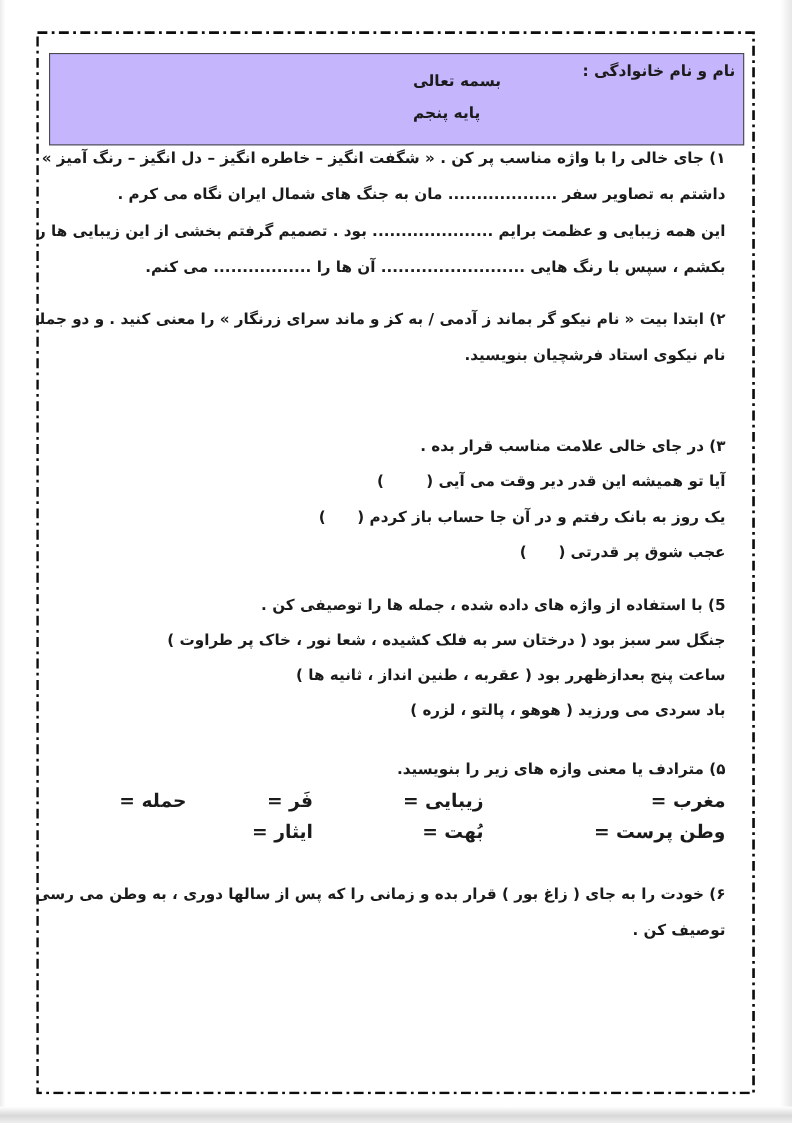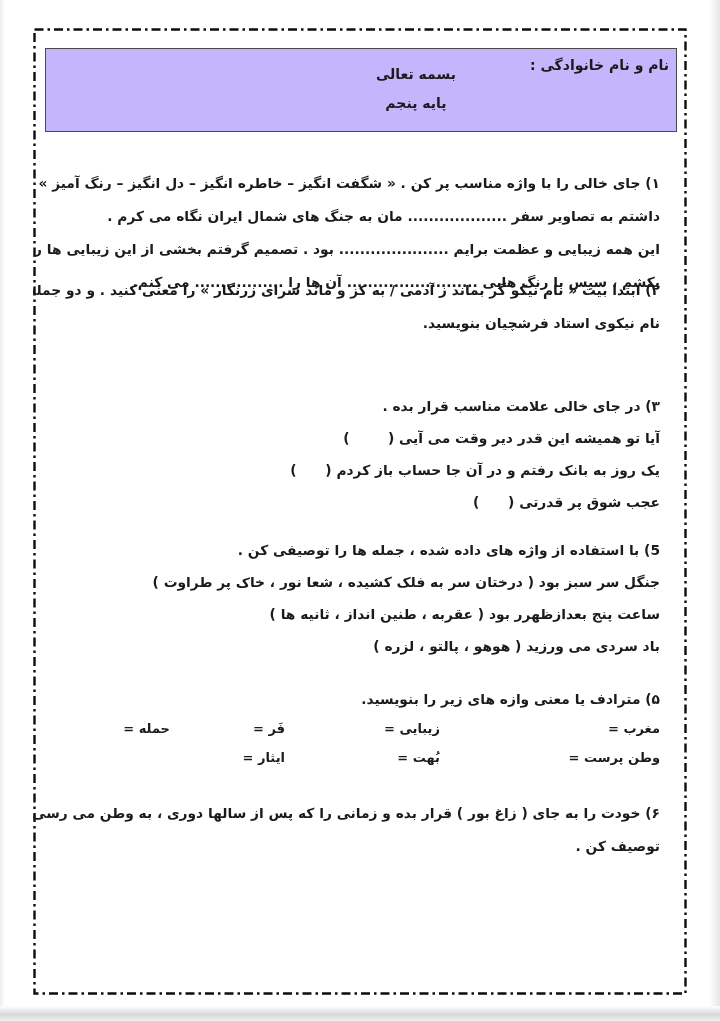--- a/index.html
+++ b/index.html
@@ -10,32 +10,32 @@
   .edge-right { position:absolute; right:0; top:0; width:11px; height:100%; background:linear-gradient(to left,#e7e7e7,#ffffff); }
   .edge-bottom { position:absolute; left:0; bottom:0; width:100%; height:15px;
     background:linear-gradient(to bottom,#ffffff 0%,#d8d8d8 55%,#efefef 100%); }
 
   .page { position:absolute; left:33px; top:28px; width:654px; height:967px; overflow:hidden; direction:rtl; }
   .border-svg { position:absolute; left:0; top:0; }
 
   .header-box { position:absolute; top:20px; right:10px; left:12px; height:84px;
     border:1px solid #4a4a4a; background:#c4b5fd; }
   .name-label { position:absolute; top:8px; right:7px; font-size:14px; font-weight:700; }
-  .header-center { position:absolute; top:11px; right:220px; text-align:center;
+  .header-center { position:absolute; top:11px; right:220px; text-align:left;
     font-size:14px; font-weight:700; line-height:29px; }
 
   .q { position:absolute; right:27px; left:27px; }
   .line { display:block; font-size:13.8px; font-weight:700; line-height:33px;
     white-space:nowrap; text-align:right; letter-spacing:0; }
   .q3 .line, .q4 .line { line-height:32px; }
 
   .word-grid { display:grid; grid-template-columns:220px 155px 115px 110px; direction:rtl; }
-  .word-grid .cell { font-size:13px; font-weight:700; line-height:29px; text-align:right; white-space:nowrap; }
+  .word-grid .cell { font-size:17px; font-weight:700; line-height:29px; text-align:right; white-space:nowrap; }
 
-  #q1 { top:100px;margin-top:39px; } #q2 { top:246px; } #q3 { top:362px; }
+  #q1 { top:100px; } #q2 { top:246px; } #q3 { top:362px; }
   #q4 { top:506px; } #q5 { top:656px; } #q6 { top:769px; }
   #q5 .heading { line-height:30px; }
 </style>
 </head>
 <body>
 
 <div class="edge-left"></div>
 <div class="edge-right"></div>
 <div class="edge-bottom"></div>
 

